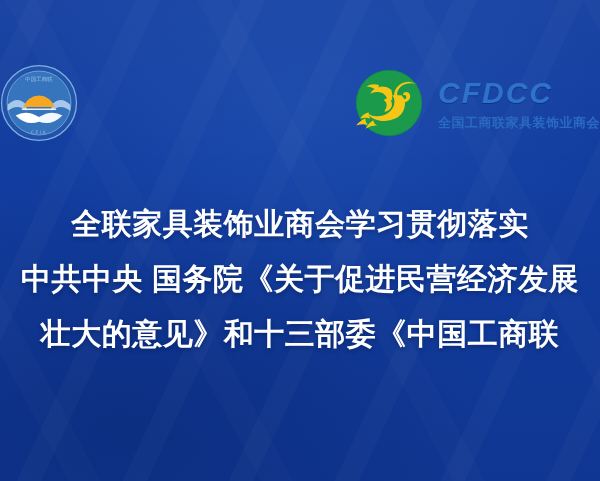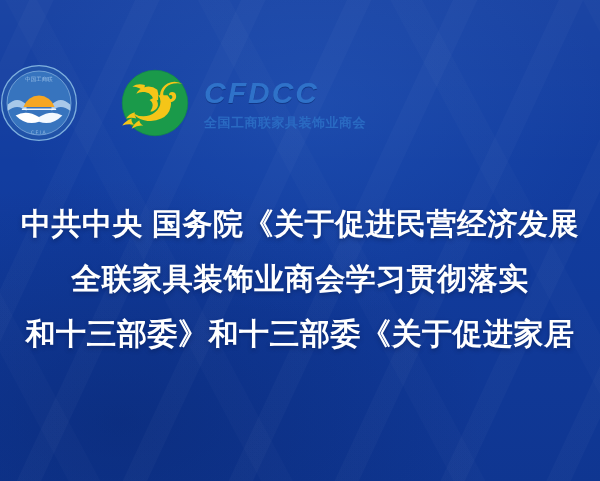--- a/index.html
+++ b/index.html
@@ -42,21 +42,21 @@
       linear-gradient(180deg, rgba(255,255,255,0.04) 0%, rgba(0,0,0,0.0) 35%, rgba(4,26,86,0.20) 100%);
     pointer-events:none;
   }
 
   
   .logo-row {
     position:absolute;
     top:64px; left:0; right:0;
     display:flex;
     align-items:center;
-    justify-content:flex-start;
+    justify-content:space-between;
     gap:38px;
   }
   .logo-left { width:78px; height:78px; display:block; }
   .brand-group { display:flex; align-items:center; gap:10px; }
   .logo-dragon { width:78px; height:78px; display:block; }
   .brand-text { display:flex; flex-direction:column; line-height:1; }
   .brand-acronym {
     font-size:30px;
     font-weight:bold;
     font-style:italic;
@@ -134,18 +134,18 @@
       </svg>
 
       <div class="brand-text">
         <div class="brand-acronym">CFDCC</div>
         <div class="brand-sub">全国工商联家具装饰业商会</div>
       </div>
     </div>
   </div>
 
   <div class="headline">
+    <span class="line">全联家具装饰业商会学习贯彻落实</span>
     <span class="line">中共中央 国务院《关于促进民营经济发展</span>
-    <span class="line">全联家具装饰业商会学习贯彻落实</span>
-    <span class="line">和十三部委》和十三部委《关于促进家居</span>
+    <span class="line">壮大的意见》和十三部委《中国工商联</span>
   </div>
 
 </div>
 
 </body></html>

